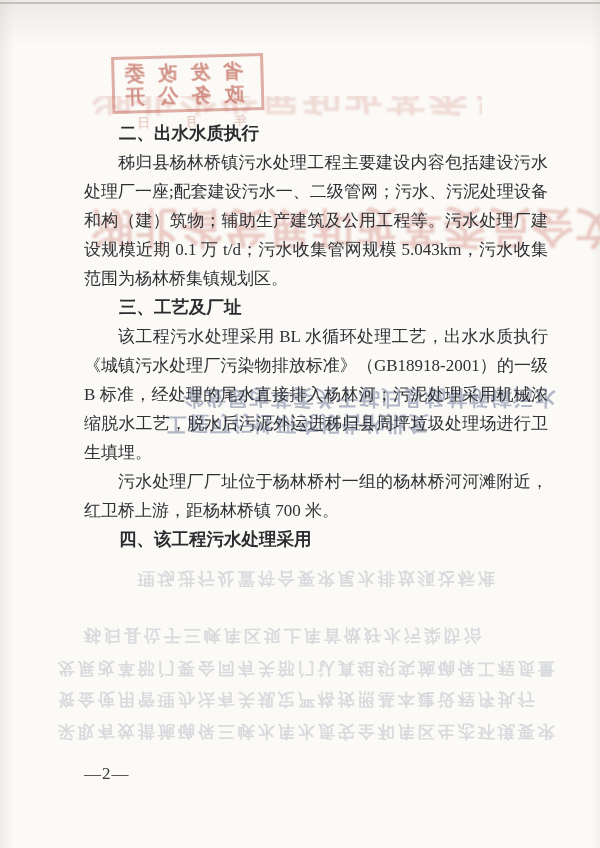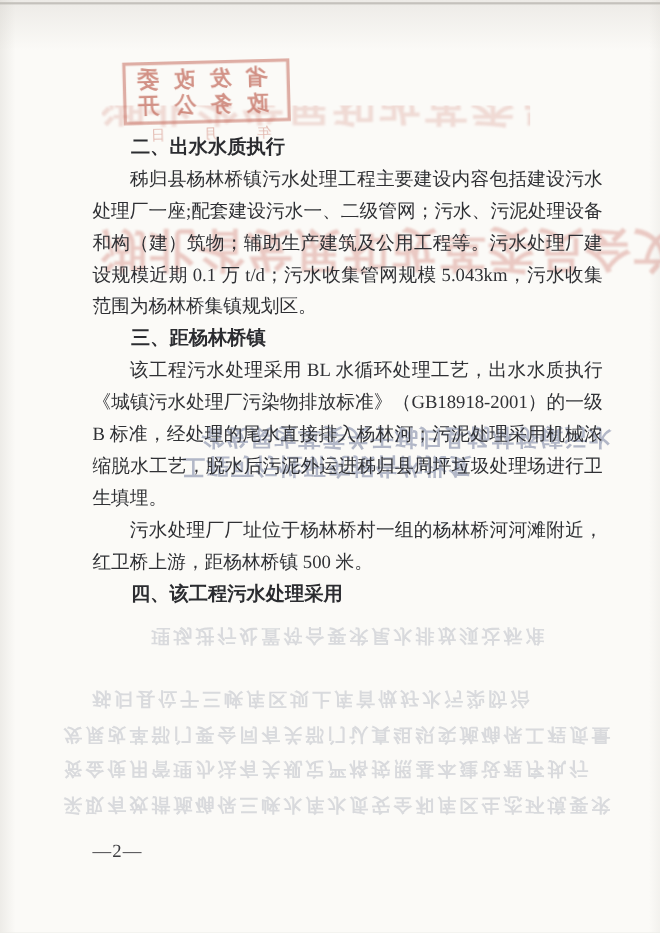--- a/index.html
+++ b/index.html
@@ -123,21 +123,21 @@
   <div class="bleed bleed-title bleed-title2">工程可行性研究报告的批复</div>
   <div class="bleed bleed-body bb1">理场进行处置符合要求尾水排放须达标准</div>
   <div class="bleed bleed-body bb2">秭归县位于三峡库区坝上库首做好水污染防治</div>
   <div class="bleed bleed-body bb3">发展改革部门要会同有关部门认真组织实施确保工程质量</div>
   <div class="bleed bleed-body bb4">资金使用管理办法有关规定严格按照基本建设程序执行</div>
   <div class="bleed bleed-body bb5">采取有效措施确保三峡水库水质安全和库区生态环境要求</div>
 
   <div class="doc-body">
     <p class="sec-heading">二、出水水质执行</p>
     <p class="para-indent">秭归县杨林桥镇污水处理工程主要建设内容包括建设污水处理厂一座;配套建设污水一、二级管网；污水、污泥处理设备和构（建）筑物；辅助生产建筑及公用工程等。污水处理厂建设规模近期 0.1 万 t/d；污水收集管网规模 5.043km，污水收集范围为杨林桥集镇规划区。</p>
-    <p class="sec-heading">三、距杨林桥镇</p>
+    <p class="sec-heading">三、工艺及厂址</p>
     <p class="para-indent">该工程污水处理采用 BL 水循环处理工艺，出水水质执行《城镇污水处理厂污染物排放标准》（GB18918-2001）的一级 B 标准，经处理的尾水直接排入杨林河；污泥处理采用机械浓缩脱水工艺，脱水后污泥外运进秭归县周坪垃圾处理场进行卫生填埋。</p>
-    <p class="para-indent">污水处理厂厂址位于杨林桥村一组的杨林桥河河滩附近，红卫桥上游，距杨林桥镇 500 米。</p>
+    <p class="para-indent">污水处理厂厂址位于杨林桥村一组的杨林桥河河滩附近，红卫桥上游，距杨林桥镇 700 米。</p>
     <p class="sec-heading">四、该工程污水处理采用</p>
   </div>
 
   <div class="page-number">—2—</div>
 
 </div>
 
 </body></html>

